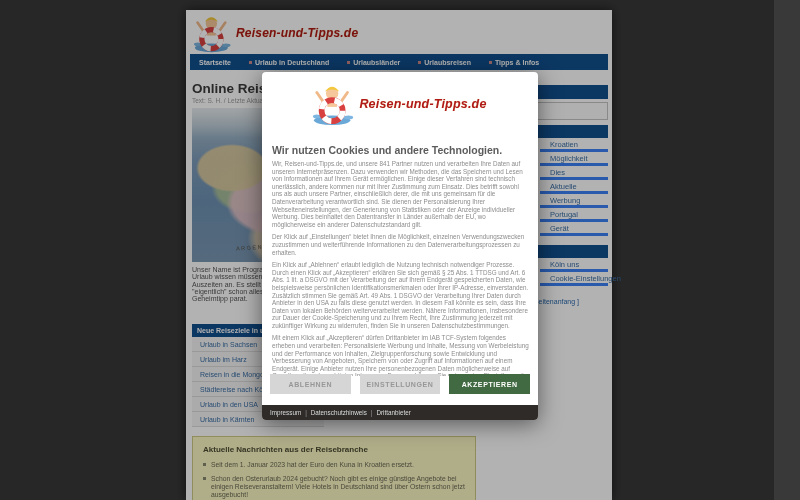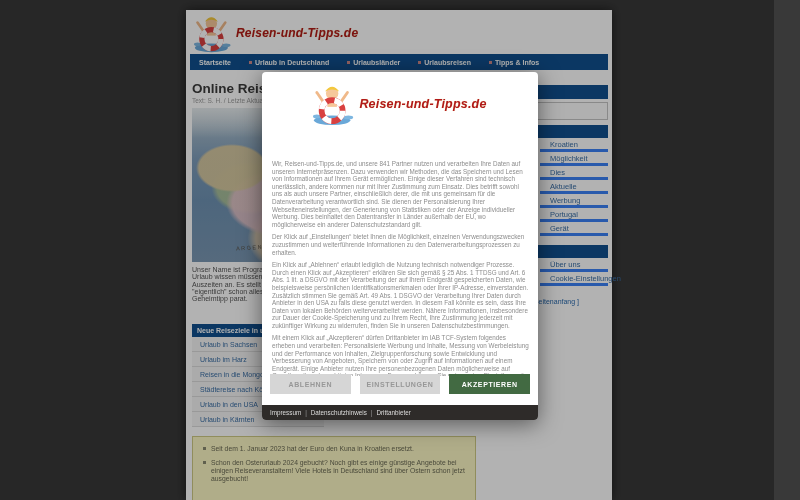--- a/index.html
+++ b/index.html
@@ -162,20 +162,21 @@
         <li>Urlaub in Sachsen</li>
         <li>Urlaub im Harz</li>
         <li>Reisen in die Mongolei</li>
         <li>Städtereise nach Köln</li>
         <li>Urlaub in den USA</li>
         <li>Urlaub in Kärnten</li>
       </ul>
     </div>
 
     <div class="news-box">
+      <div class="news-title">Aktuelle Nachrichten aus der Reisebranche</div>
       <div class="news-item">
         <span class="news-marker"></span>
         <span class="news-text">Seit dem 1. Januar 2023 hat der Euro den Kuna in Kroatien ersetzt.</span>
       </div>
       <div class="news-item">
         <span class="news-marker"></span>
         <span class="news-text">Schon den Osterurlaub 2024 gebucht? Noch gibt es einige günstige Angebote bei einigen Reiseveranstaltern! Viele Hotels in Deutschland sind über Ostern schon jetzt ausgebucht!</span>
       </div>
 
     </div>
@@ -190,21 +191,21 @@
         <li>Möglichkeit</li>
         <li>Dies</li>
         <li>Aktuelle</li>
         <li>Werbung</li>
         <li>Portugal</li>
         <li>Gerät</li>
       </ul>
 
       <div class="sb-header h3"></div>
       <ul class="sb-list service">
-        <li>Über uns</li>
+        <li>Köln uns</li>
         <li>Cookie-Einstellungen</li>
       </ul>
     </div>
 
     <div class="top-link">[ Seitenanfang ]</div>
   </div>
 
   <div class="overlay"></div>
 
   <div class="dialog">
@@ -218,20 +219,21 @@
         <line x1="29" y1="21" x2="36" y2="11" stroke="#f0b98a" stroke-width="3" stroke-linecap="round"></line>
         <rect x="15" y="17" width="10" height="9" fill="#f6c79a"></rect>
         <circle cx="20" cy="12" r="6.5" fill="#f6c79a"></circle>
         <path d="M12.5 10 Q20 0 27.5 10 Q20 5.5 12.5 10 Z" fill="#f3c83e"></path>
         <circle cx="20" cy="30" r="11" fill="none" stroke="#d94040" stroke-width="6"></circle>
         <circle cx="20" cy="30" r="11" fill="none" stroke="#ffffff" stroke-width="6" stroke-dasharray="9 9"></circle>
       </svg>
       <span class="logo-text">Reisen-und-Tipps.de</span>
     </div>
 
+    <div class="dlg-heading">Wir nutzen Cookies und andere Technologien.</div>
 
     <div class="dlg-body">
       <p>Wir, Reisen-und-Tipps.de, und unsere 841 Partner nutzen und verarbeiten Ihre Daten auf unseren Internetpräsenzen. Dazu verwenden wir Methoden, die das Speichern und Lesen von Informationen auf Ihrem Gerät ermöglichen. Einige dieser Verfahren sind technisch unerlässlich, andere kommen nur mit Ihrer Zustimmung zum Einsatz. Dies betrifft sowohl uns als auch unsere Partner, einschließlich derer, die mit uns gemeinsam für die Datenverarbeitung verantwortlich sind. Sie dienen der Personalisierung Ihrer Webseiteneinstellungen, der Generierung von Statistiken oder der Anzeige individueller Werbung. Dies beinhaltet den Datentransfer in Länder außerhalb der EU, wo möglicherweise ein anderer Datenschutzstandard gilt.</p>
       <p>Der Klick auf „Einstellungen“ bietet Ihnen die Möglichkeit, einzelnen Verwendungszwecken zuzustimmen und weiterführende Informationen zu den Datenverarbeitungsprozessen zu erhalten.</p>
       <p>Ein Klick auf „Ablehnen“ erlaubt lediglich die Nutzung technisch notwendiger Prozesse. Durch einen Klick auf „Akzeptieren“ erklären Sie sich gemäß § 25 Abs. 1 TTDSG und Art. 6 Abs. 1 lit. a DSGVO mit der Verarbeitung der auf Ihrem Endgerät gespeicherten Daten, wie beispielsweise persönlichen Identifikationsmerkmalen oder Ihrer IP-Adresse, einverstanden. Zusätzlich stimmen Sie gemäß Art. 49 Abs. 1 DSGVO der Verarbeitung Ihrer Daten durch Anbieter in den USA zu falls diese genutzt werden. In diesem Fall könnte es sein, dass Ihre Daten von lokalen Behörden weiterverarbeitet werden. Nähere Informationen, insbesondere zur Dauer der Cookie-Speicherung und zu Ihrem Recht, Ihre Zustimmung jederzeit mit zukünftiger Wirkung zu widerrufen, finden Sie in unseren Datenschutzbestimmungen.</p>
       <p>Mit einem Klick auf „Akzeptieren“ dürfen Drittanbieter im IAB TCF-System folgendes erheben und verarbeiten: Personalisierte Werbung und Inhalte, Messung von Werbeleistung und der Performance von Inhalten, Zielgruppenforschung sowie Entwicklung und Verbesserung von Angeboten, Speichern von oder Zugriff auf Informationen auf einem Endgerät. Einige Anbieter nutzen Ihre personenbezogenen Daten möglicherweise auf Grundlage ihres berechtigten Interesses. Dagegen können Sie unten unter „Einstellungen“ Einspruch erheben. Sie erteilen Ihre Einwilligung nur für diese Website.</p>
     </div>
 
     <div class="dlg-buttons">
       <button class="dlg-btn gray">ABLEHNEN</button>

